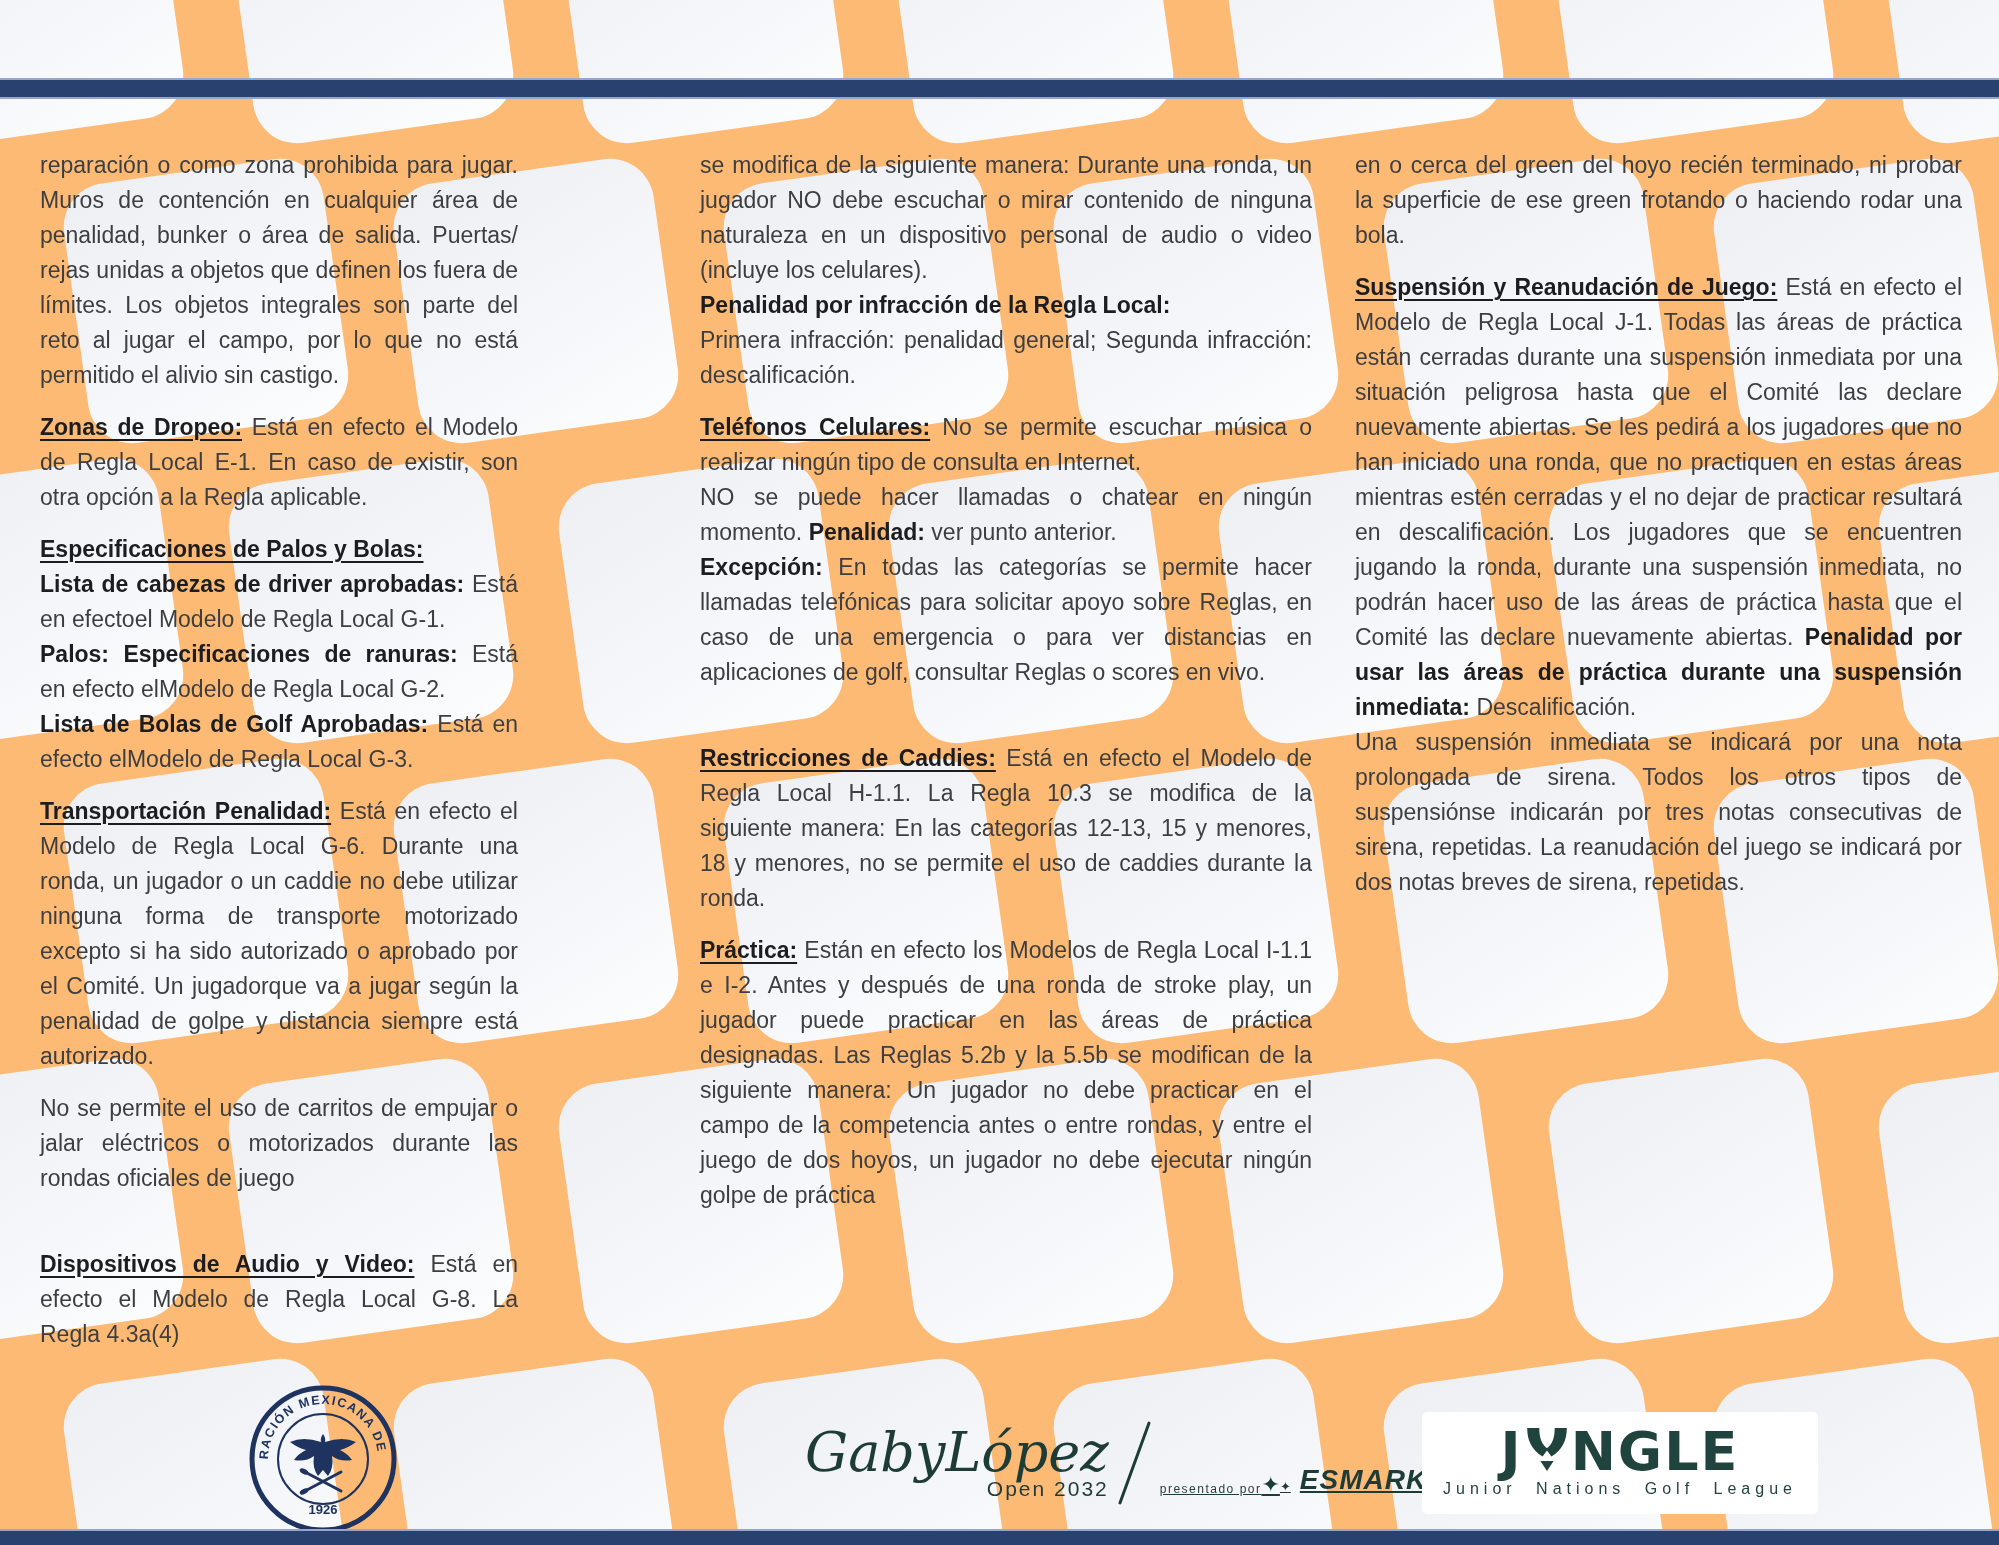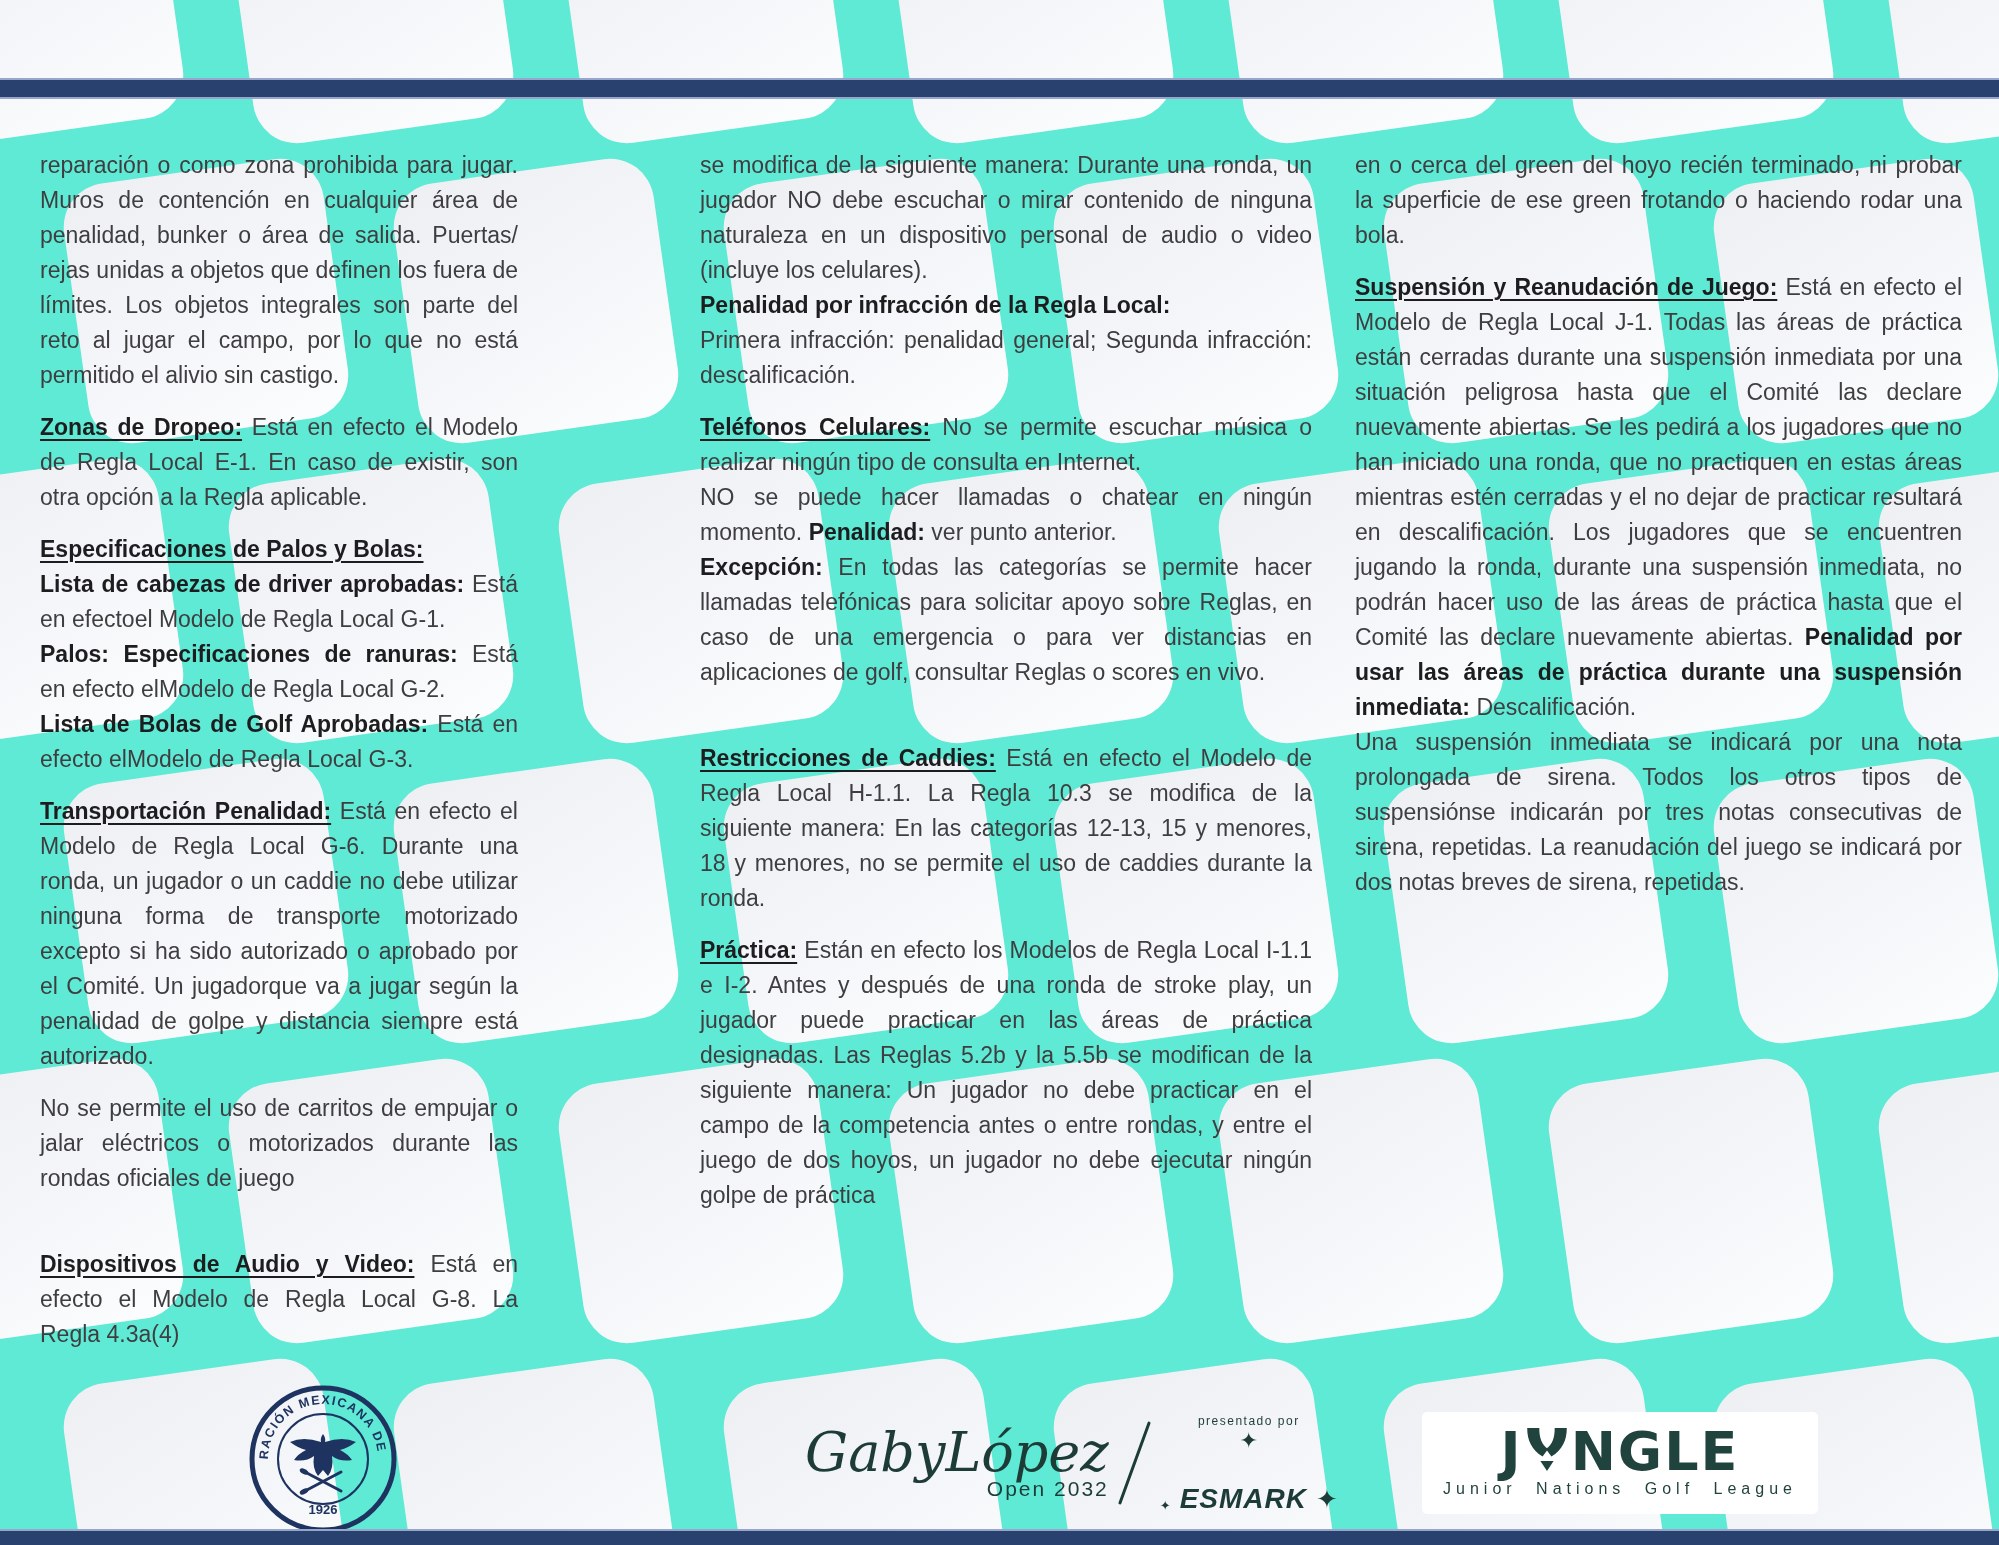--- a/index.html
+++ b/index.html
@@ -1,17 +1,17 @@
 <!DOCTYPE html>
 <html><head>
 <meta charset="utf-8">
 <title>Reglas Locales</title>
 <style>
   html,body{margin:0;padding:0;background:#ffffff;}
-  .page{position:relative;width:1999px;height:1545px;overflow:hidden;background:#5eead4;
+  .page{position:relative;width:1999px;height:1545px;overflow:hidden;background:#fdba74;
         font-family:"Liberation Sans",sans-serif;}
   
   .bg-pattern{position:absolute;inset:0;pointer-events:none;}
   .bg-shape{position:absolute;width:262px;height:262px;border-radius:44px;transform:rotate(-8deg);
         background:linear-gradient(155deg,#edeff3 0%,#f5f6f9 55%,#fcfdfe 100%);}
   
   .bar{position:absolute;left:0;width:100%;background:#28416f;box-sizing:border-box;
        border-top:2px solid #98a6cc;border-bottom:2px solid #98a6cc;}
   .bar-top{top:78px;height:21px;}
   .bar-bottom{top:1529px;height:16px;border-bottom:none;}
@@ -27,21 +27,21 @@
   .u{text-decoration:underline;text-decoration-thickness:2px;text-underline-offset:4px;}
   
   .seal{position:absolute;left:248px;top:1384px;width:150px;height:150px;}
   .gaby{position:absolute;left:805px;top:1398px;height:130px;display:flex;align-items:center;
         gap:24px;color:#1d3c38;}
   .gaby-left{display:flex;flex-direction:column;align-items:flex-end;}
   .gaby-name{font-family:"DejaVu Serif",serif;font-style:italic;font-size:54px;line-height:1.05;
         white-space:nowrap;}
   .gaby-open{font-size:21px;letter-spacing:2px;margin-top:-4px;font-weight:400;}
   .gaby-slash{width:3px;height:88px;background:#1d3c38;transform:rotate(20deg);border-radius:2px;}
-  .esmark{position:relative;display:flex;flex-direction:column;align-items:center;padding-top:2px;}
+  .esmark{position:relative;display:flex;flex-direction:row;align-items:flex-end;padding-top:2px;text-decoration:underline;}
   .presented{font-size:12px;letter-spacing:1.5px;font-weight:500;}
   .spark-top{font-size:22px;line-height:1;margin:2px 0 0 0;}
   .esmark-row{display:flex;align-items:center;gap:9px;margin-top:0px;}
   .spark-s{font-size:13px;align-self:flex-end;margin-bottom:2px;}
   .spark-l{font-size:26px;align-self:flex-end;}
   .esmark-word{font-size:28px;font-weight:bold;font-style:italic;letter-spacing:1px;margin-top:31px;}
   .jungle{position:absolute;left:1422px;top:1412px;width:396px;height:102px;background:#ffffff;
         border-radius:5px;display:flex;flex-direction:column;align-items:center;
         justify-content:center;gap:3px;color:#21433e;}
   .jungle-word{display:flex;align-items:flex-start;font-weight:800;font-size:54px;line-height:0.9;

